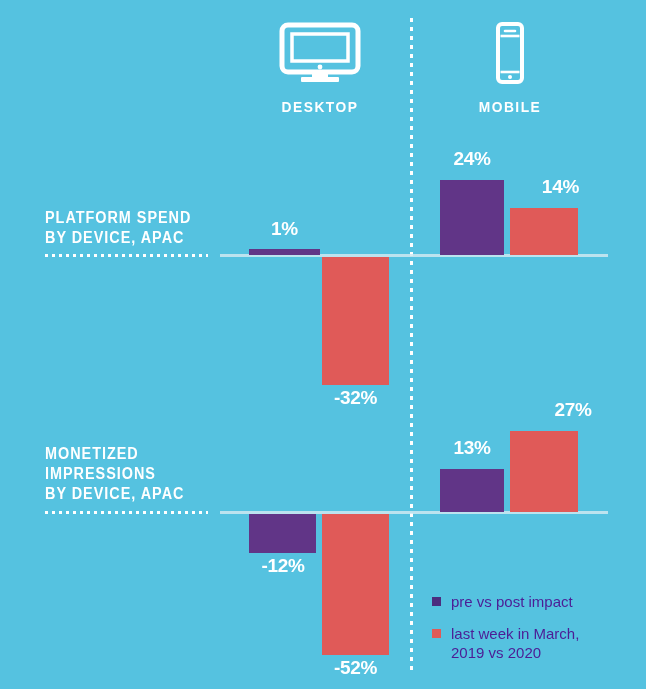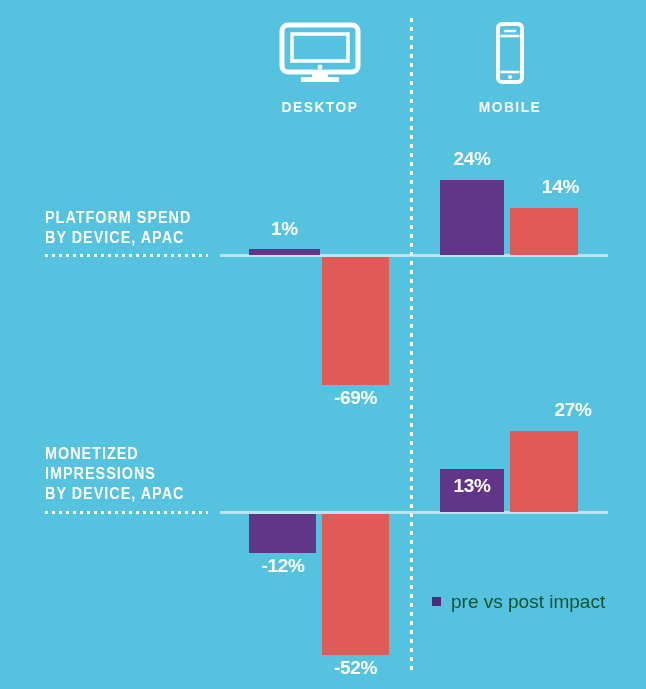--- a/index.html
+++ b/index.html
@@ -129,22 +129,22 @@
   .legend-swatch {
     width: 9px;
     height: 9px;
     margin-top: 5px;
     margin-right: 10px;
     flex: 0 0 auto;
   }
   .legend-swatch.purple { background: #4b2d7f; }
   .legend-swatch.red    { background: #e05a58; }
   .legend-text {
-    color: #14532d;
-    font-size: 19px;
+    color: #4c1d95;
+    font-size: 15px;
     line-height: 19px;
   }
 </style>
 </head>
 <body>
 
 <div id="infographic">
 
   <div class="device-header desktop">
     <div class="device-icon">
@@ -181,21 +181,21 @@
       <span class="line">BY DEVICE, APAC</span>
     </div>
     <div class="label-underline" style="top:114px;"></div>
 
     <div class="axis-line" style="top:114px;"></div>
 
     <div class="bar purple" style="left:249px; top:109px; width:71px; height:6px;"></div>
     <div class="bar-value" style="left:249px; top:78px; width:71px;">1%</div>
 
     <div class="bar red" style="left:322px; top:117px; width:67px; height:128px;"></div>
-    <div class="bar-value" style="left:312px; top:247px; width:87px;">-69%</div>
+    <div class="bar-value" style="left:312px; top:247px; width:87px;">-32%</div>
 
     <div class="bar purple" style="left:440px; top:40px; width:64px; height:75px;"></div>
     <div class="bar-value" style="left:437px; top:8px; width:70px;">24%</div>
 
     <div class="bar red" style="left:510px; top:68px; width:68px; height:47px;"></div>
     <div class="bar-value" style="left:509px; top:36px; width:70px;text-align:right;">14%</div>
   </div>
 
   <div class="chart-block" id="chart-monetized-impressions">
 
@@ -208,26 +208,33 @@
 
     <div class="axis-line" style="top:114px;"></div>
 
     <div class="bar purple" style="left:249px; top:117px; width:67px; height:39px;"></div>
     <div class="bar-value" style="left:244px; top:158px; width:78px;">-12%</div>
 
     <div class="bar red" style="left:322px; top:117px; width:67px; height:141px;"></div>
     <div class="bar-value" style="left:312px; top:260px; width:87px;">-52%</div>
 
     <div class="bar purple" style="left:440px; top:72px; width:64px; height:43px;"></div>
-    <div class="bar-value" style="left:437px; top:40px; width:70px;margin-top:38px;">13%</div>
+    <div class="bar-value" style="left:437px; top:40px; width:70px;">13%</div>
 
     <div class="bar red" style="left:510px; top:34px; width:68px; height:81px;"></div>
     <div class="bar-value" style="left:538px; top:2px; width:70px;">27%</div>
   </div>
 
   <div id="legend">
     <div class="legend-item">
       <span class="legend-swatch purple"></span>
       <span class="legend-text">pre vs post impact</span>
     </div>
+    <div class="legend-item">
+      <span class="legend-swatch red"></span>
+      <span class="legend-text">
+        <span class="line">last week in March,</span><br>
+        <span class="line">2019 vs 2020</span>
+      </span>
+    </div>
   </div>
 
 </div>
 
 </body></html>

